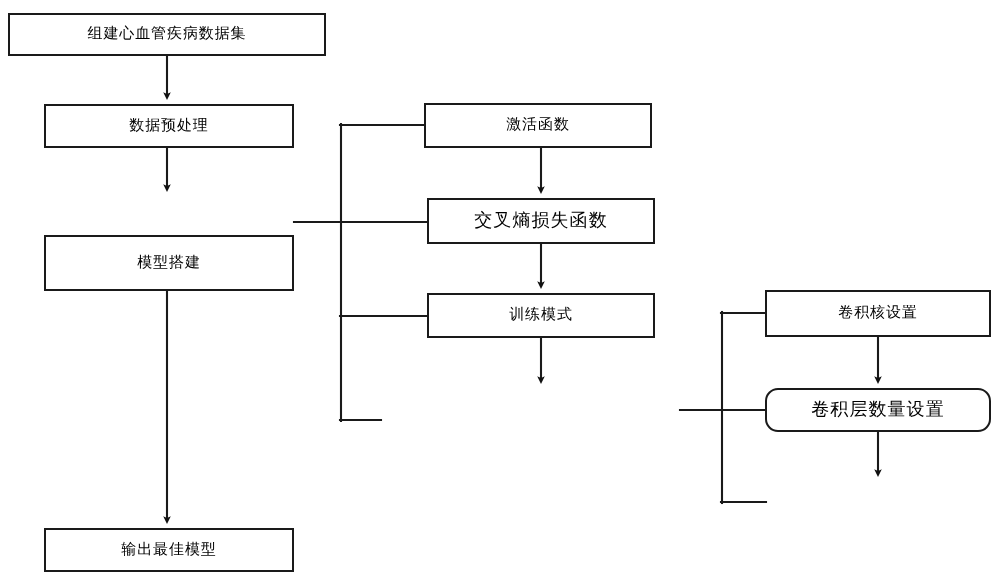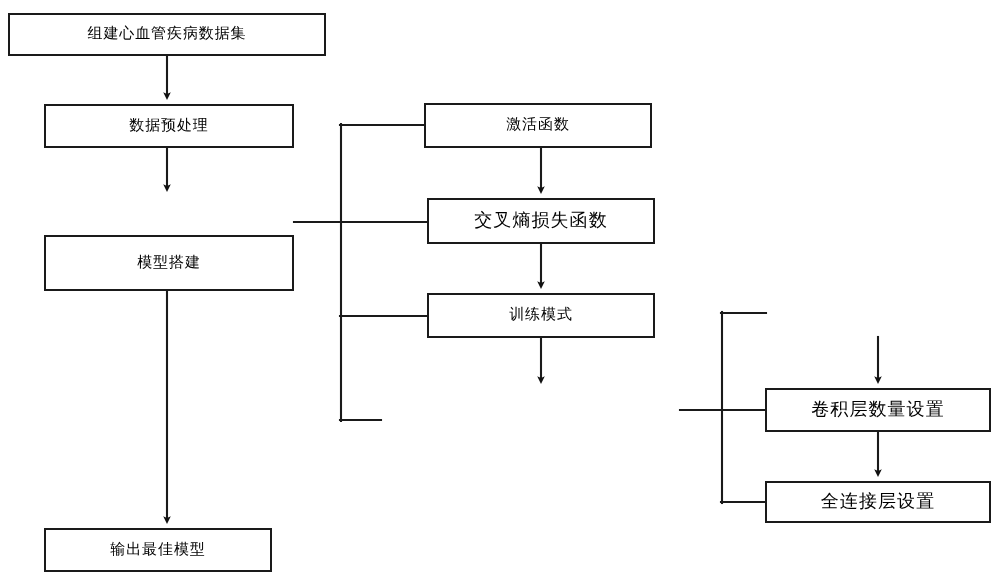--- a/index.html
+++ b/index.html
@@ -102,39 +102,39 @@
   </div>
 
   <div class="node n-fs-22" style="left:44px; top:104px; width:250px; height:44px;">
     <span>数据预处理</span>
   </div>
 
   <div class="node n-fs-22" style="left:44px; top:196px; width:250px; height:56px;margin-top:39px;">
     <span>模型搭建</span>
   </div>
 
-  <div class="node n-fs-22" style="left:44px; top:528px; width:228px; height:44px;">
+  <div class="node n-fs-22" style="left:44px; top:528px; width:250px; height:44px;">
     <span>输出最佳模型</span>
   </div>
 
   <div class="node n-fs-22" style="left:424px; top:103px; width:228px; height:45px;">
     <span>激活函数</span>
   </div>
 
   <div class="node n-fs-21" style="left:427px; top:198px; width:228px; height:46px;">
     <span>交叉熵损失函数</span>
   </div>
 
   <div class="node n-fs-22" style="left:427px; top:293px; width:228px; height:45px;">
     <span>训练模式</span>
   </div>
 
 
+  <div class="node n-fs-22" style="left:765px; top:290px; width:226px; height:47px;">
+    <span>卷积核设置</span>
+  </div>
 
-  <div class="node n-fs-21" style="left:765px; top:388px; width:226px; height:44px;">
+  <div class="node n-fs-21" style="left:765px; top:388px; width:226px; height:44px;border-radius:13px;">
     <span>卷积层数量设置</span>
   </div>
 
-  <div class="node n-fs-21" style="left:765px; top:481px; width:226px; height:42px;">
-    <span>全连接层设置</span>
-  </div>
 
 </div>
 
 </body></html>

